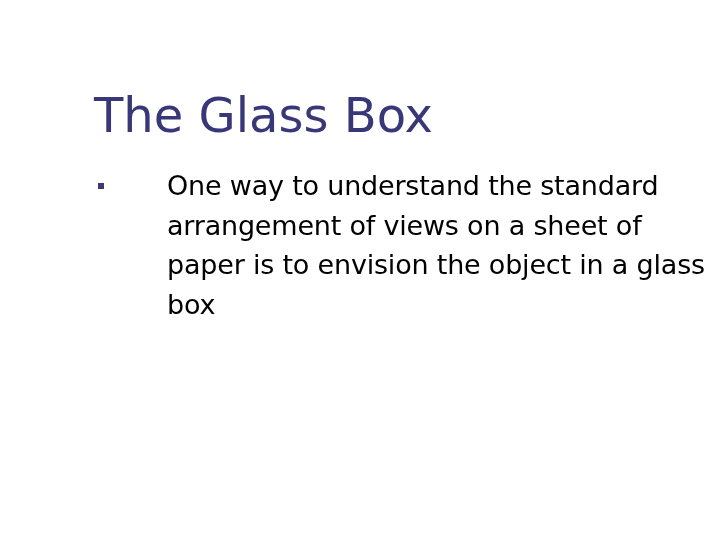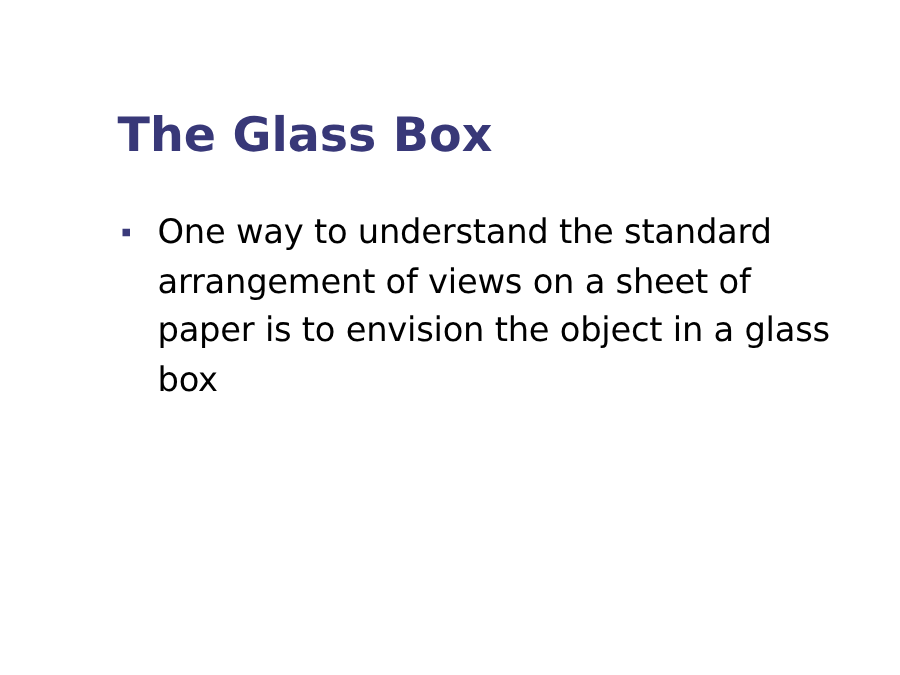--- a/index.html
+++ b/index.html
@@ -23,22 +23,22 @@
   }
 
   
   #slide-title {
     position: absolute;
     left: 94px;
     top: 60px;
     width: 600px;
     color: #383878;
     font-family: "DejaVu Sans", sans-serif;
-    font-size: 38px;
-    font-weight: 700;
+    font-size: 48px;
+    font-weight: 400;
     line-height: 46px;
     letter-spacing: 0px;
     white-space: nowrap;
   }
 
   
   #body-list {
     position: absolute;
     left: 94px;
     top: 166px;
@@ -66,20 +66,21 @@
     top: 17px;
     width: 6px;
     height: 6px;
     background: #3a3a7a;
     display: block;
   }
 
   .bullet-text {
     display: block;
     white-space: pre-line;
+    margin-left: 41px;
   }
 </style>
 </head>
 <body>
 
 <div id="slide">
 
   <h1 id="slide-title">The Glass Box</h1>
 
   <ul id="body-list">

